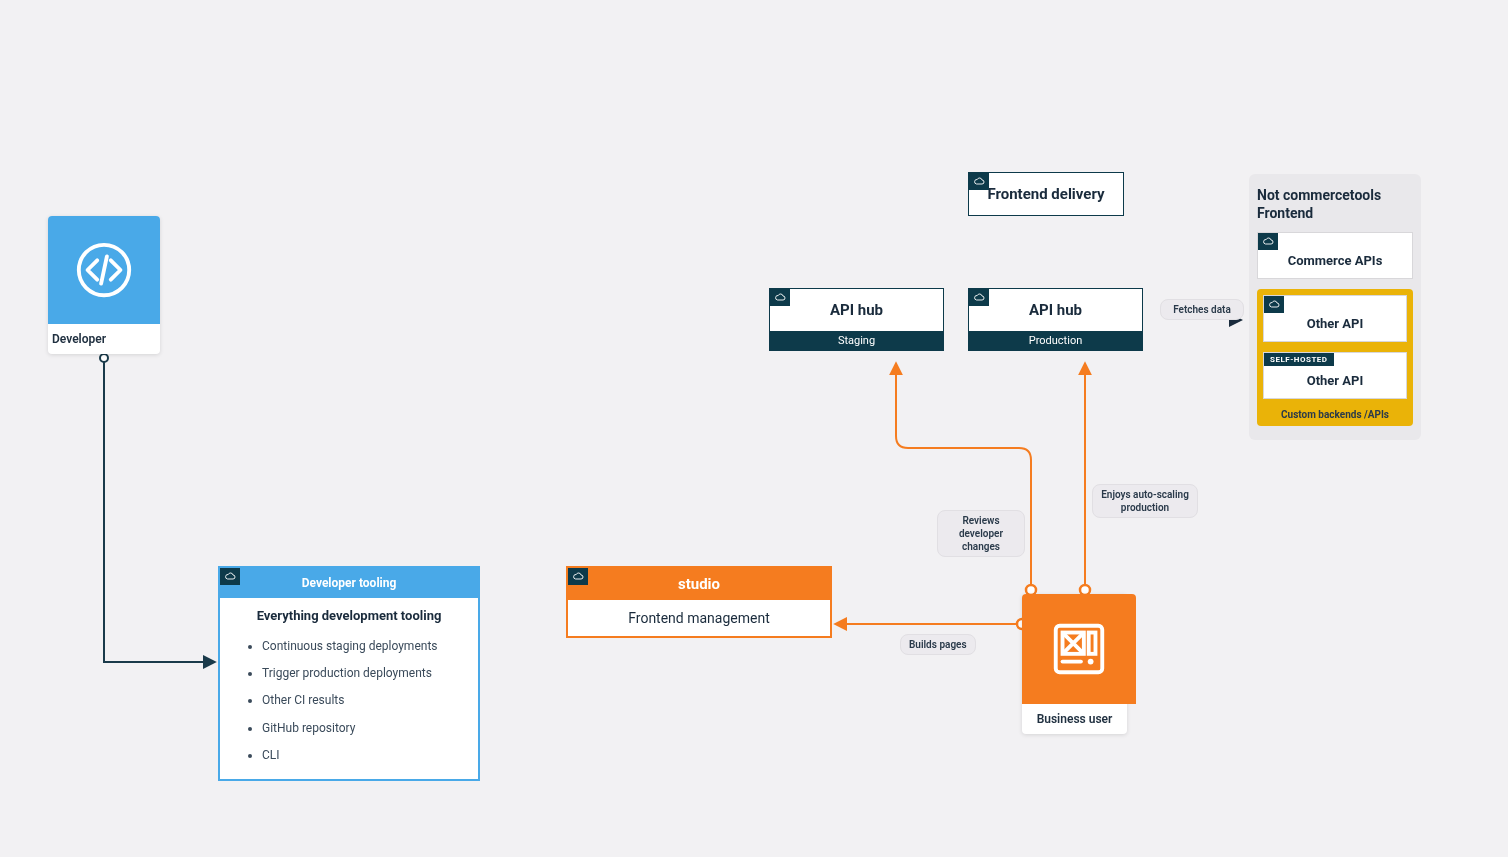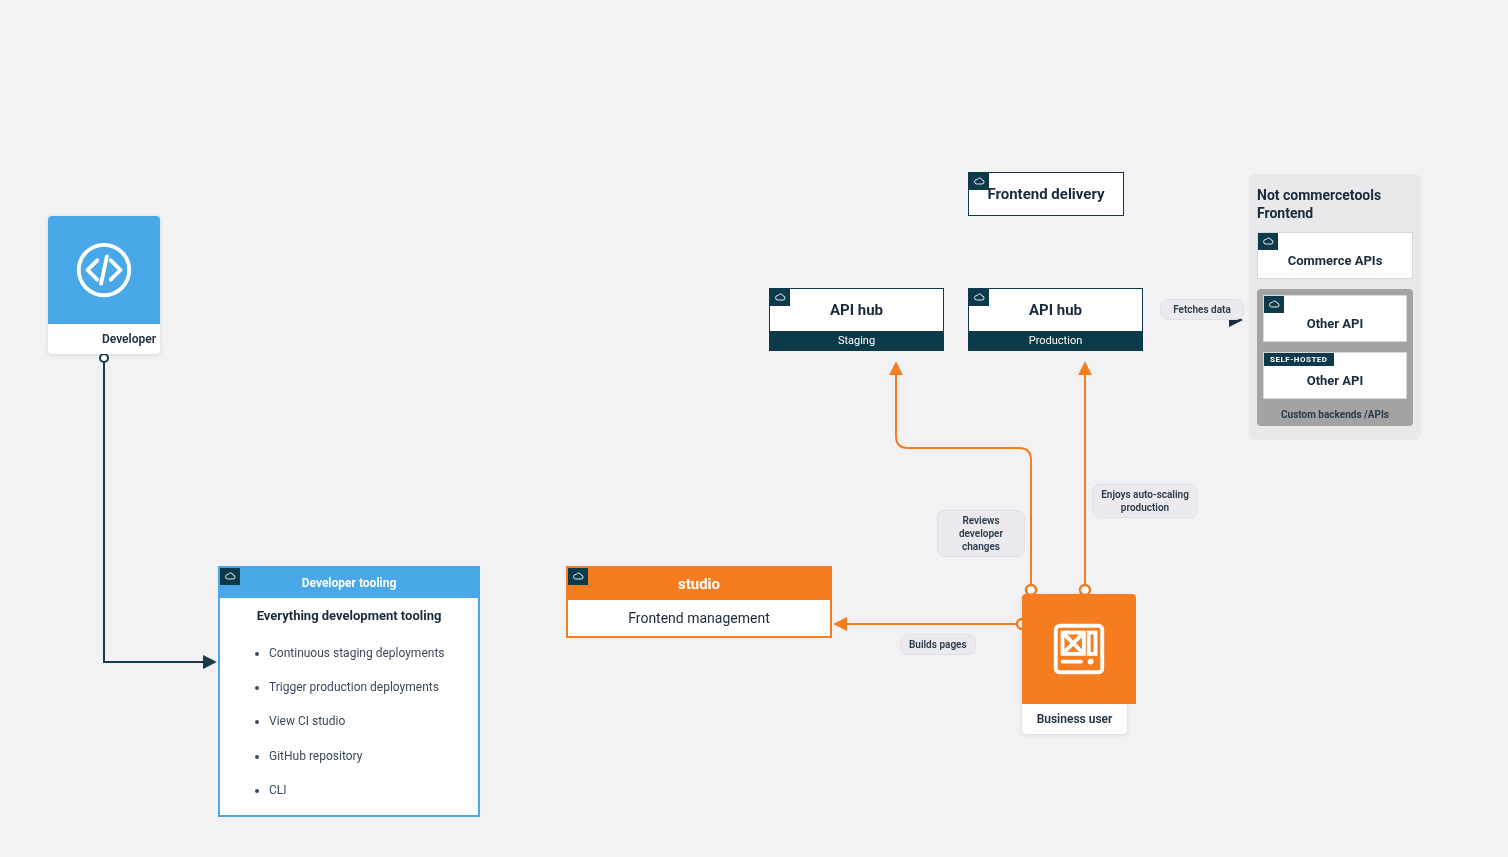--- a/index.html
+++ b/index.html
@@ -1,48 +1,48 @@
 <!DOCTYPE html>
 <html><head>
 <meta charset="utf-8">
 <style>
   html,body{margin:0;padding:0;width:1508px;height:857px;background:#f2f1f3;font-family:-apple-system,BlinkMacSystemFont,"Segoe UI",Roboto,Helvetica,Arial,sans-serif;color:#1a2b3c;overflow:hidden}
   .canvas{position:relative;width:1508px;height:857px}
   .box{position:absolute;box-sizing:border-box}
   
-  .dev-card{left:48px;top:216px;width:112px;background:#fff;border-radius:4px;box-shadow:0 1px 4px rgba(0,0,0,.12);text-align:right}
+  .dev-card{left:48px;top:216px;width:112px;background:#fff;border-radius:4px;box-shadow:0 1px 4px rgba(0,0,0,.12);text-align:left}
   .dev-card .icon{width:112px;height:108px;background:#49a9e8;display:flex;align-items:center;justify-content:center;border-radius:4px 4px 0 0}
   .dev-card .label{padding:8px 4px;font-size:12px;font-weight:600;color:#203040}
   
   .tooling{left:218px;top:566px;width:262px;border:2px solid #49a9e8;background:#fff}
   .tooling .hdr{background:#49a9e8;color:#fff;text-align:center;font-weight:700;font-size:12px;padding:8px 0}
   .tooling .sub{text-align:center;font-size:13px;font-weight:700;padding:10px 8px 6px}
   .tooling ul{margin:0 0 14px 34px;padding:0;font-size:12px;line-height:1.6;color:#3a4a5a}
-  .tooling ul li{margin:15px;padding:0;list-style:disc}
+  .tooling ul li{margin:8px;padding:0;list-style:disc}
   .cloud-badge{position:absolute;left:0;top:0;width:20px;height:17px;background:#0d3a4a;display:flex;align-items:center;justify-content:center;z-index:3}
   .cloud-badge svg{width:12px;height:9px}
   
   .wbox{background:#fff;border:1px solid #0d3a4a}
   .wbox .title{text-align:center;font-weight:700;font-size:15px;padding:12px 0;color:#1a2b3c}
   .wbox .sub{background:#0d3a4a;color:#fff;text-align:center;font-size:11px;padding:3px 0}
   
   .studio{background:#fff;border:2px solid #f57c1f}
   .studio .hdr{background:#f57c1f;color:#fff;text-align:center;font-weight:700;font-size:15px;padding:7px 0}
   .studio .sub{text-align:center;font-weight:400;font-size:14px;padding:10px 0;color:#1a2b3c}
   
   .biz-card{left:1022px;top:594px;width:105px;background:#fff;border-radius:4px;box-shadow:0 1px 4px rgba(0,0,0,.12);text-align:center}
   .biz-card .icon{width:114px;height:110px;background:#f57c1f;display:flex;align-items:center;justify-content:center;border-radius:4px 4px 0 0}
   .biz-card .label{padding:8px 4px;font-size:12px;font-weight:600;color:#203040}
   
   .rpanel{left:1249px;top:174px;width:172px;background:#e9e8eb;border-radius:6px;padding:12px 8px 14px}
   .rpanel .head{text-align:left;font-weight:700;font-size:14px;line-height:1.3;margin-bottom:10px;color:#1a2b3c}
   .rbox{position:relative;background:#fff;border:1px solid #d8d7da;margin-bottom:10px}
   .rbox .title{text-align:center;font-weight:700;font-size:13px;padding:20px 6px 10px;color:#1a2b3c}
   .rbox.self .badge{position:absolute;left:0;top:0;background:#0d3a4a;color:#fff;font-size:8px;font-weight:700;letter-spacing:.5px;padding:2px 6px}
-  .subgroup{background:#a3a3a3;padding:6px;border-radius:4px}
+  .subgroup{background:#eab308;padding:6px;border-radius:4px}
   .subgroup .foot{text-align:center;font-size:10px;font-weight:700;color:#2a3a4a;margin-top:6px}
   
   .annot{position:absolute;background:#eceaee;border:1px solid #e1dfe3;font-size:10px;font-weight:600;color:#2a3a4a;text-align:center;padding:3px 8px;line-height:1.3;border-radius:8px}
   
   svg.wires{position:absolute;left:0;top:0;width:1508px;height:857px;pointer-events:none}
 </style>
 </head>
 <body>
 
 <div class="canvas">
@@ -89,21 +89,21 @@
     <div class="cloud-badge">
         <svg viewBox="0 0 24 16">
           <path d="M7 13h11a4 4 0 000-8 5 5 0 00-9.5-1A4 4 0 007 13z" fill="none" stroke="#fff" stroke-width="1.8"></path>
         </svg>
       </div>
     <div class="hdr">Developer tooling</div>
     <div class="sub">Everything development tooling</div>
     <ul>
       <li>Continuous staging deployments</li>
       <li>Trigger production deployments</li>
-      <li>View CI studio</li>
+      <li>Other CI results</li>
       <li>GitHub repository</li>
       <li>CLI</li>
     </ul>
   </div>
 
   <div class="box wbox" style="left:968px;top:172px;width:156px">
     <div class="cloud-badge">
         <svg viewBox="0 0 24 16">
           <path d="M7 13h11a4 4 0 000-8 5 5 0 00-9.5-1A4 4 0 007 13z" fill="none" stroke="#fff" stroke-width="1.8"></path>
         </svg>

